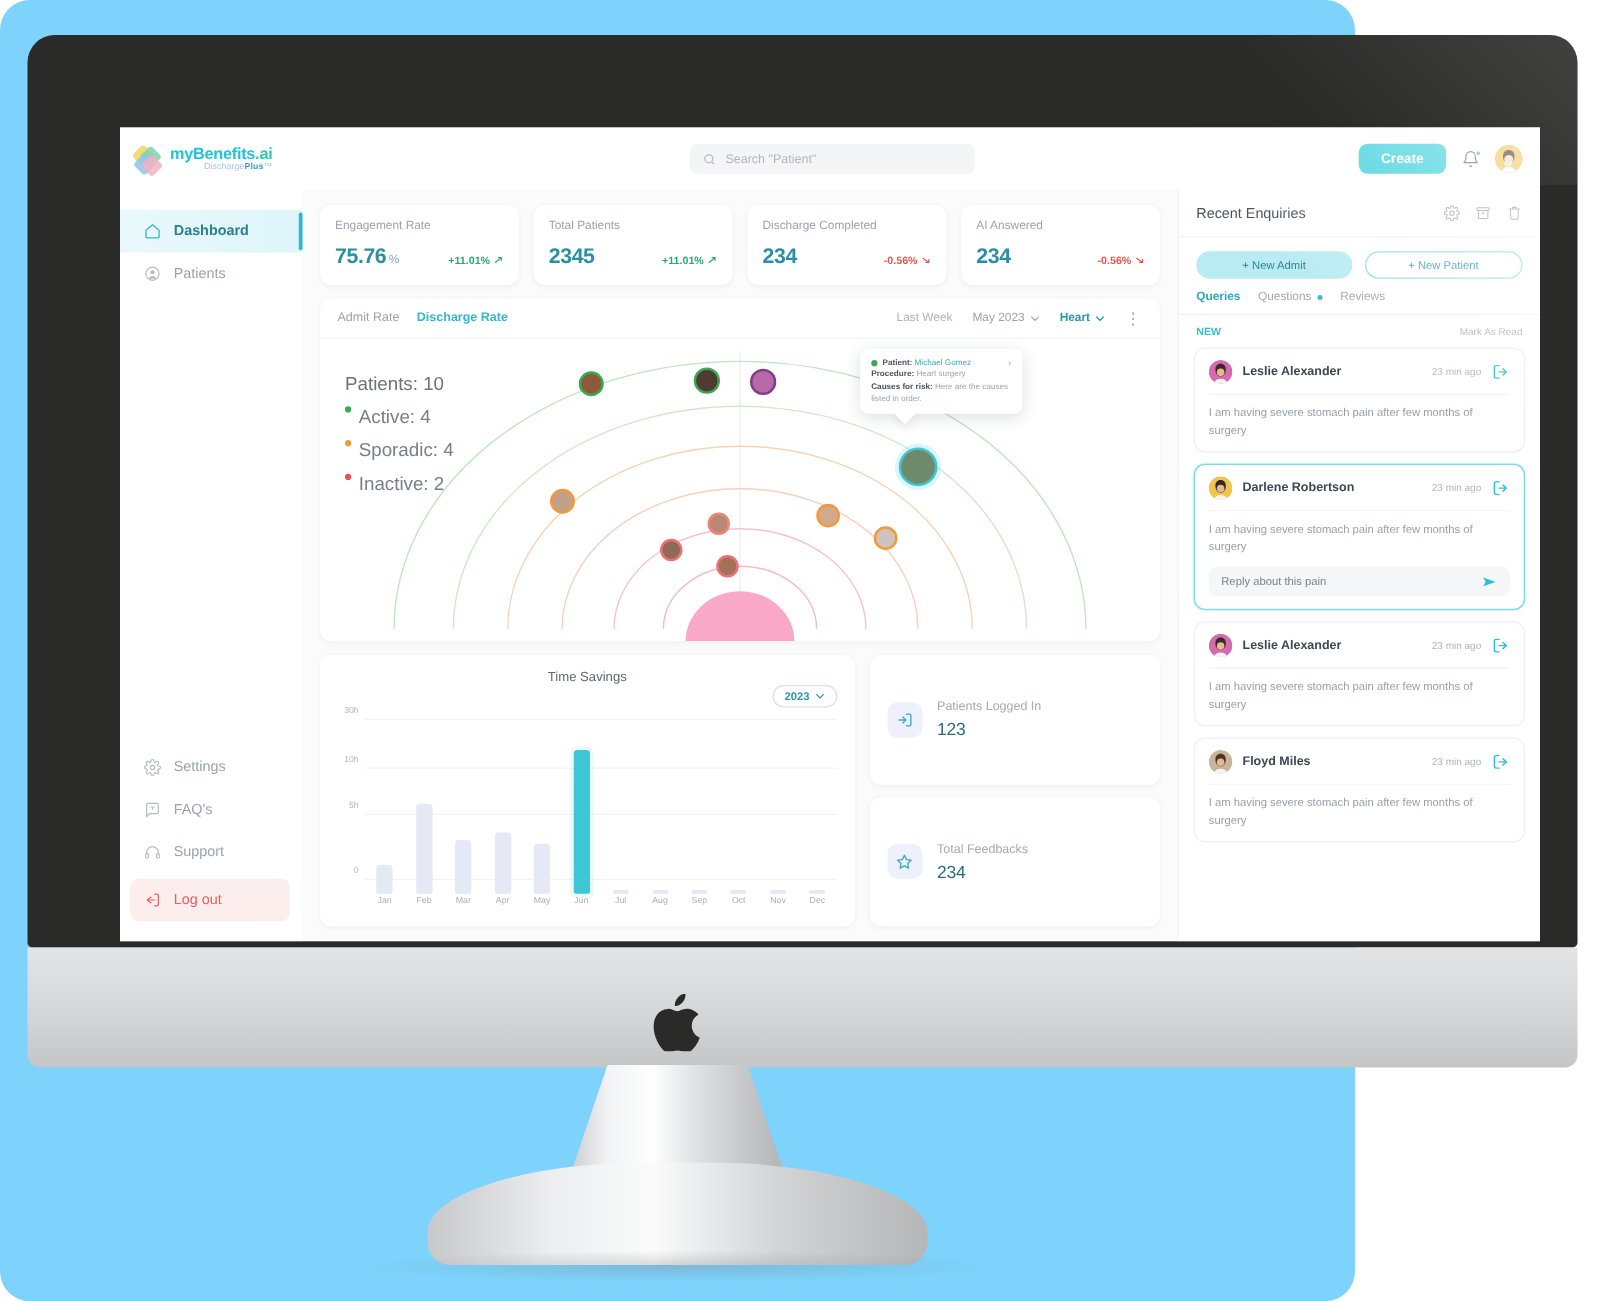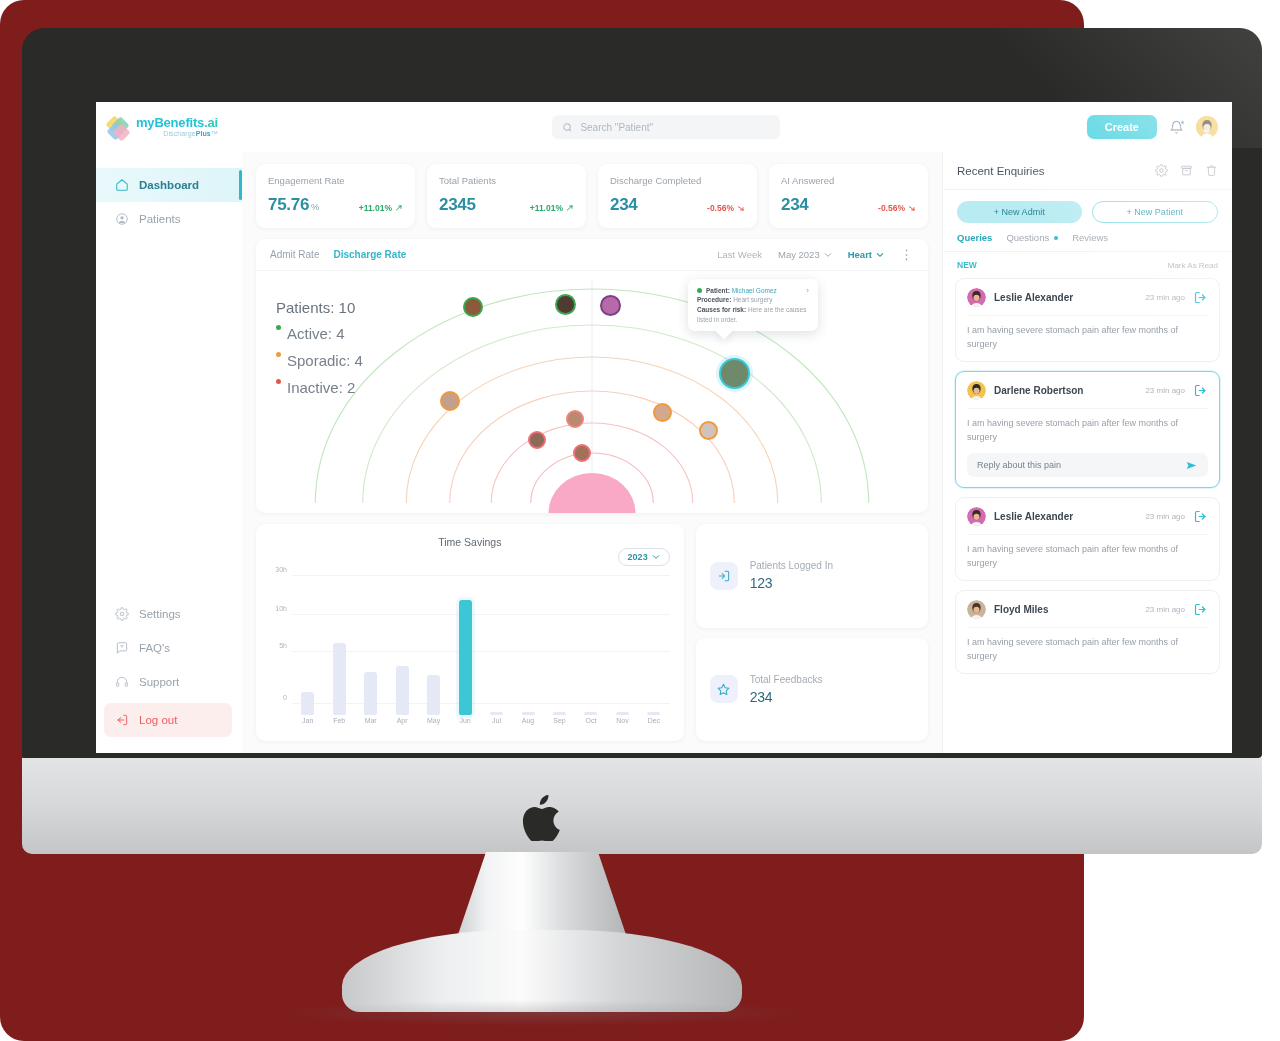--- a/index.html
+++ b/index.html
@@ -2,21 +2,21 @@
 <html><head>
 <meta charset="utf-8">
 <style>
   * { box-sizing: border-box; margin: 0; padding: 0; }
   html, body {
     width: 1280px; height: 1041px;
     background: #ffffff;
     font-family: "Liberation Sans", sans-serif;
     overflow: hidden;
   }
-  #stage { position: relative; width: 1084px; height: 1041px; background:#7f1d1d;border-radius:24px; }
+  #stage { position: relative; width: 1084px; height: 1041px; background:#7dd3fc;border-radius:24px; }
 
   
   .monitor-bezel {
     position: absolute; left: 22px; top: 28px; width: 1240px; height: 730px;
     background: #2a2a28; border-radius: 22px 22px 4px 4px;
   }
   .bezel-gloss {
     position:absolute; right:0; top:0; width:330px; height:120px;
     background: linear-gradient(225deg, rgba(255,255,255,.11), rgba(255,255,255,0) 62%);
     border-radius: 0 22px 0 0; pointer-events:none;

